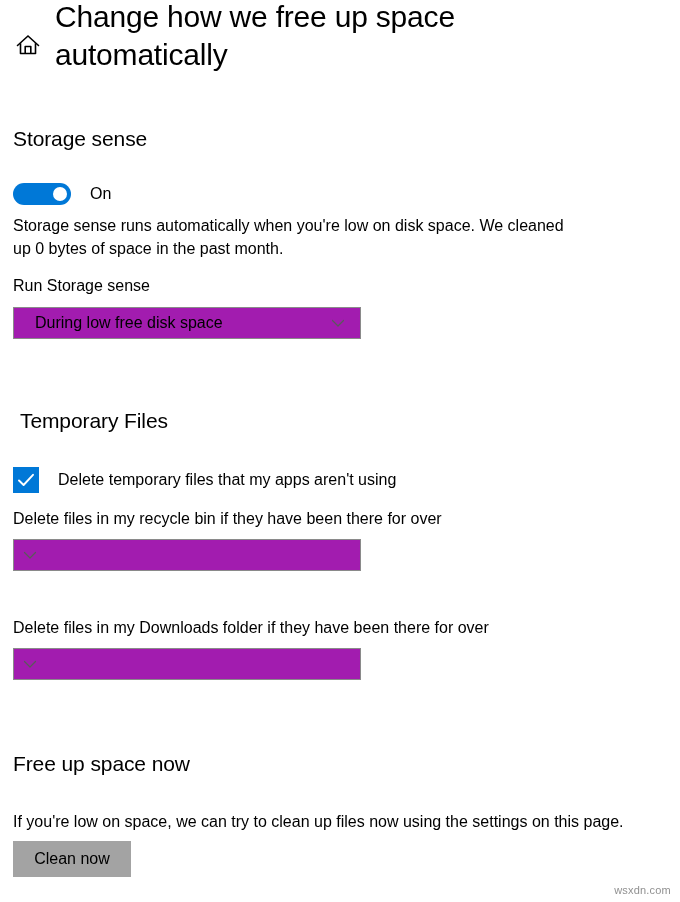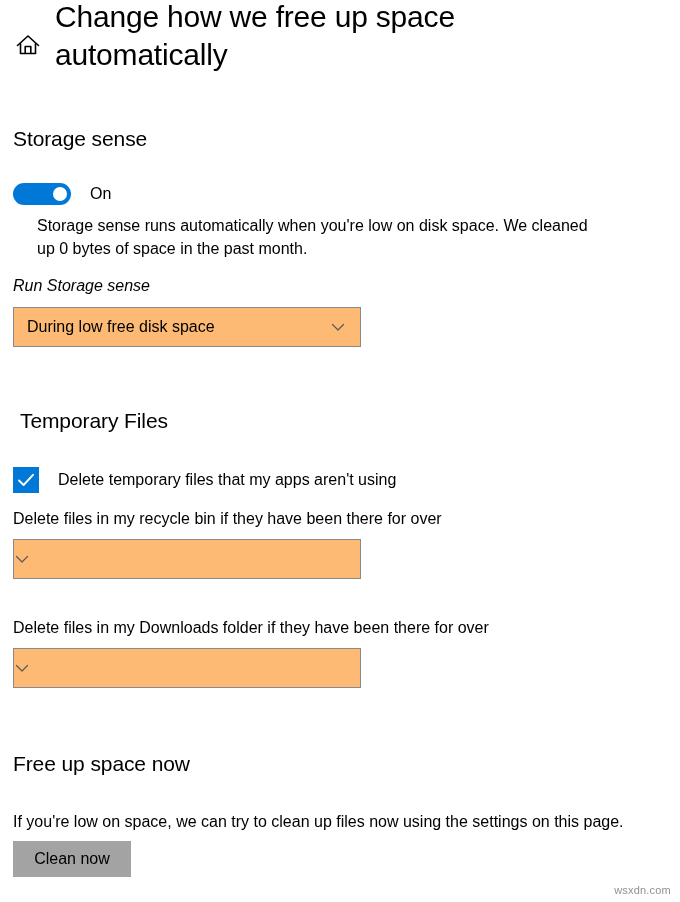--- a/index.html
+++ b/index.html
@@ -95,52 +95,52 @@
   .body-text {
     position: absolute;
     left: 13px;
     font-size: 16px;
     line-height: 23px;
     color: #000;
   }
   #storage-sense-description {
     top: 214px;
     width: 570px;
-    margin-left: 24px;
   }
   #free-up-space-description {
     top: 810px;
     width: 665px;
     white-space: nowrap;
   }
 
   
   .field-label {
     position: absolute;
     left: 13px;
     font-size: 16px;
     line-height: 21px;
     color: #000;
   }
-  #label-run-storage-sense { top: 275px; font-style: italic; }
+  #label-run-storage-sense { top: 275px; }
   #label-recycle-bin { top: 508px; }
   #label-downloads { top: 617px; }
 
   
   .dropdown {
     position: absolute;
     left: 13px;
     width: 348px;
-    height: 40px;
+    height: 32px;
     border: 1px solid #8a8a8a;
-    background: #fdba74;
+    background: #a21caf;
     box-sizing: border-box;
     cursor: pointer;
     display: flex;
     align-items: center;
+    padding-left: 8px;
   }
   #dropdown-run-storage-sense { top: 307px; }
   #dropdown-recycle-bin { top: 539px; }
   #dropdown-downloads { top: 648px; }
 
   .dropdown .value {
     margin-left: 13px;
     font-size: 16px;
     line-height: 20px;
     color: #000;

